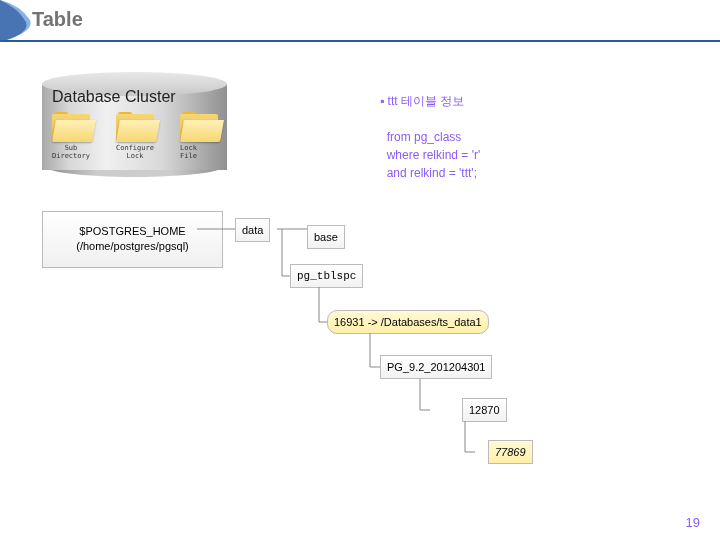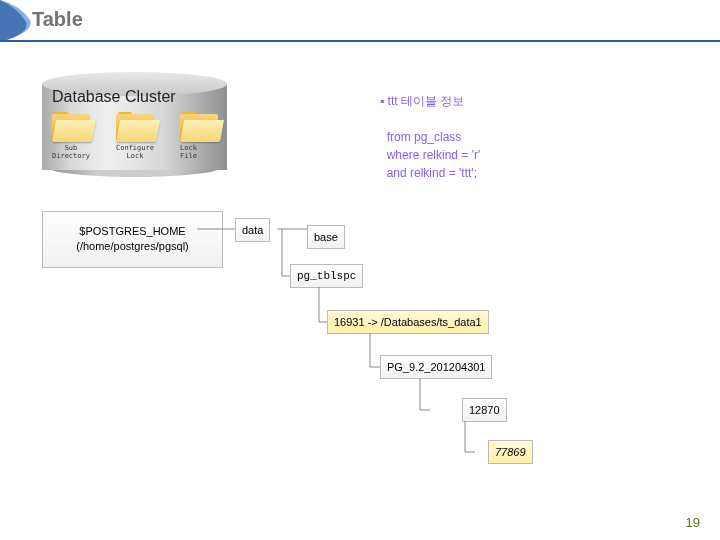--- a/index.html
+++ b/index.html
@@ -26,29 +26,29 @@
   
   .info-block { position: absolute; left: 380px; top: 62px; font-size: 12px; line-height: 1.5; color: #8b5cf6; margin-top: 30px; }
   .bullet { display: inline-block; }
   
   .path-root { position: absolute; left: 42px; top: 211px; width: 181px; text-align: center; font-size: 11px; line-height: 1.4; padding: 12px 6px; background: linear-gradient(to bottom, #fff, #f0f0f0); border: 1px solid #bbb; }
   
   .node { position: absolute; font-size: 11px; padding: 5px 6px; background: linear-gradient(to bottom, #fff, #f2f2f2); border: 1px solid #bbb; text-align: left; }
   .n-data { left: 235px; top: 218px; }
   .n-base { left: 307px; top: 225px; }
   .n-tblspc { left: 290px; top: 264px; font-family: Liberation Mono, monospace; }
-  .n-16931 { left: 327px; top: 310px; background: linear-gradient(to bottom, #fff9d6, #fff0a8); }
+  .n-16931 { left: 327px; top: 310px; background: linear-gradient(to bottom, #fff9d6, #fff0a8); border-radius: 10px; }
   .n-pg92 { left: 380px; top: 355px; }
   .n-12870 { left: 430px; top: 398px; margin-left: 32px; }
   .n-77869 { left: 488px; top: 440px; background: linear-gradient(to bottom, #fff9d6, #fff0a8); font-style: italic; }
   
   svg.connectors { position: absolute; left: 0; top: 0; width: 720px; height: 540px; pointer-events: none; }
   svg.connectors line { stroke: #888; stroke-width: 1; }
   
-  .page-num { position: absolute; right: 20px; bottom: 10px; font-size: 13px; color: #4d7c0f; }
+  .page-num { position: absolute; right: 20px; bottom: 10px; font-size: 13px; color: #8b5cf6; }
 </style>
 </head>
 <body>
 
 <div class="header">
   <svg class="header-swoosh" viewBox="0 0 38 42">
     <path d="M0 0 Q 20 5 30 20 Q 35 32 0 42 Z" fill="#3b7dd8" opacity="0.6"></path>
     <path d="M0 0 Q 18 8 26 22 Q 30 34 0 42 Z" fill="#2c5a9e" opacity="0.7"></path>
   </svg>
   <div class="title">Table</div>

